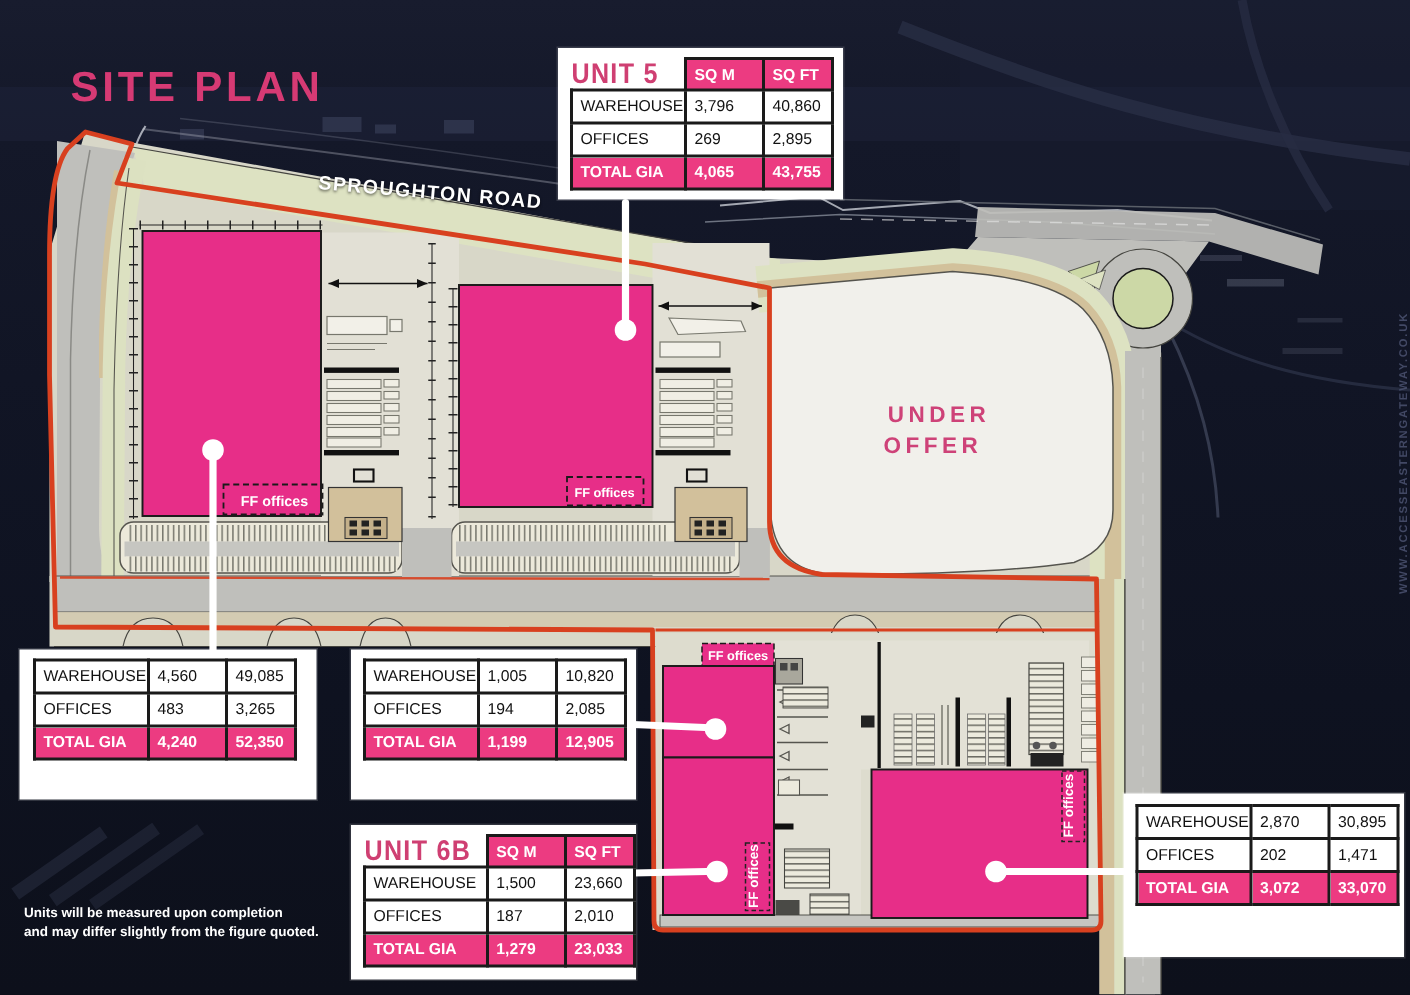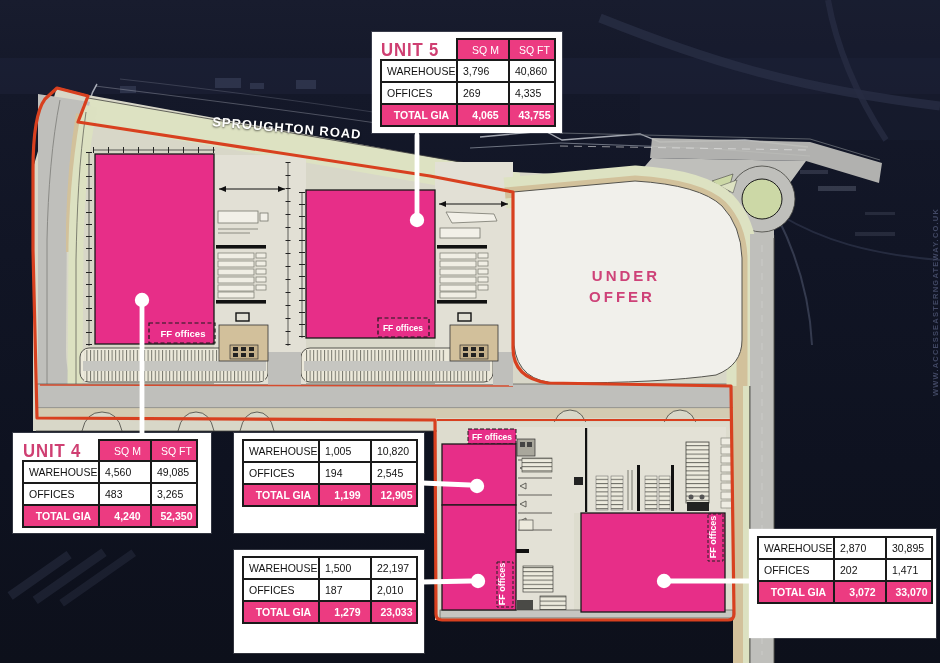--- a/index.html
+++ b/index.html
@@ -5,22 +5,22 @@
   html,body{margin:0;padding:0;background:#0c0f18;}
   #stage{position:relative;width:940px;height:663px;overflow:hidden;
     font-family:"Liberation Sans",sans-serif;
     background:linear-gradient(180deg,#181c2e 0%,#141829 14%,#111525 38%,#0e1220 70%,#0d101b 100%);}
   #plan{position:absolute;left:0;top:0;}
   .card{position:absolute;background:#fff;box-shadow:0 0 0 1px rgba(255,255,255,.15);}
   table.u{border-collapse:collapse;position:absolute;table-layout:fixed;}
   table.u td{border:2px solid #1a1a1a;font-size:10.5px;color:#111;padding:0 0 0 5px;height:20px;background:#fff;white-space:nowrap;overflow:hidden;margin-top:10px;}
   table.u td.t{border:none;background:#fff;padding:0;vertical-align:bottom;}
   table.u td.t span{display:inline-block;font-weight:bold;color:#cf3f72;font-size:19px;letter-spacing:1px;transform:scaleX(.88);transform-origin:0 100%;line-height:19px;}
-  table.u td.h{background:#ec3b81;color:#fff;font-weight:normal;font-size:10.5px;height:17px;text-align:center;}
-  table.u tr.g td{background:#ec3b81;color:#fff;font-weight:bold;text-align:center;}
+  table.u td.h{background:#ec3b81;color:#fff;font-weight:bold;font-size:10.5px;height:17px;}
+  table.u tr.g td{background:#ec3b81;color:#fff;font-weight:bold;}
   .lbl{position:absolute;color:#fff;font-weight:bold;white-space:nowrap;}
 </style>
 </head>
 <body>
 <div id="stage">
 
 <svg id="plan" width="940" height="663" viewBox="0 0 940 663">
 <defs>
 <pattern id="hv" width="3.6" height="14" patternUnits="userSpaceOnUse">
 <rect width="3.6" height="14" fill="#ece9da"></rect>
@@ -349,23 +349,25 @@
 <line x1="422" y1="483" x2="470" y2="485" stroke="#fff" stroke-width="4.8" stroke-linecap="round"></line>
 <circle cx="477" cy="486" r="7.2" fill="#fff"></circle>
 
 <line x1="422" y1="582" x2="471" y2="581" stroke="#fff" stroke-width="4.8" stroke-linecap="round"></line>
 <circle cx="478" cy="581" r="7.2" fill="#fff"></circle>
 
 <line x1="668" y1="581" x2="750" y2="581" stroke="#fff" stroke-width="4.8" stroke-linecap="round"></line>
 <circle cx="664" cy="581" r="7.2" fill="#fff"></circle>
 </svg>
 
+<div class="lbl" style="left:47px;top:42px;font-size:28px;letter-spacing:2.5px;color:#d63a74;">SITE PLAN</div>
 
 <div class="lbl" style="left:213px;top:114px;font-size:13px;letter-spacing:1px;transform:rotate(5deg);transform-origin:left top;text-shadow:0 1px 2px rgba(0,0,0,.6);">SPROUGHTON ROAD</div>
 
+<div class="lbl" style="left:16px;top:602px;font-size:9px;line-height:13px;font-weight:bold;">Units will be measured upon completion<br>and may differ slightly from the figure quoted.</div>
 
 <div class="lbl" style="left:931px;top:302px;font-size:7.5px;letter-spacing:1.2px;color:#4b5270;opacity:.85;transform:rotate(-90deg) translate(-50%,0);transform-origin:0 0;">WWW.ACCESSEASTERNGATEWAY.CO.UK</div>
 
 <div class="card" style="left:372px;top:32px;width:190px;height:101px;"></div>
 <table class="u" style="left:380px;top:38px;">
 <colgroup>
         <col style="width:76px">
         <col style="width:52px">
         <col style="width:46px">
       </colgroup>
@@ -376,43 +378,38 @@
           <td class="h">SQ FT</td>
         </tr>
 <tr>
           <td>WAREHOUSE</td>
           <td>3,796</td>
           <td>40,860</td>
         </tr>
 <tr>
           <td>OFFICES</td>
           <td>269</td>
-          <td>4,335</td>
+          <td>2,895</td>
         </tr>
 <tr class="g">
           <td>TOTAL GIA</td>
           <td>4,065</td>
           <td>43,755</td>
         </tr>
 </tbody>
     </table>
 
 <div class="card" style="left:13px;top:433px;width:198px;height:100px;"></div>
 <table class="u" style="left:22px;top:439px;">
 <colgroup>
         <col style="width:76px">
         <col style="width:52px">
         <col style="width:46px">
       </colgroup>
 <tbody>
-        <tr>
-          <td class="t"><span>UNIT 4</span></td>
-          <td class="h">SQ M</td>
-          <td class="h">SQ FT</td>
-        </tr>
 <tr>
           <td>WAREHOUSE</td>
           <td>4,560</td>
           <td>49,085</td>
         </tr>
 <tr>
           <td>OFFICES</td>
           <td>483</td>
           <td>3,265</td>
         </tr>
@@ -433,42 +430,47 @@
       </colgroup>
 <tbody>
 <tr>
           <td>WAREHOUSE</td>
           <td>1,005</td>
           <td>10,820</td>
         </tr>
 <tr>
           <td>OFFICES</td>
           <td>194</td>
-          <td>2,545</td>
+          <td>2,085</td>
         </tr>
 <tr class="g">
           <td>TOTAL GIA</td>
           <td>1,199</td>
           <td>12,905</td>
         </tr>
 </tbody>
     </table>
 
 <div class="card" style="left:234px;top:550px;width:190px;height:103px;"></div>
 <table class="u" style="left:242px;top:556px;">
 <colgroup>
         <col style="width:76px">
         <col style="width:52px">
         <col style="width:46px">
       </colgroup>
 <tbody>
+        <tr>
+          <td class="t"><span>UNIT 6B</span></td>
+          <td class="h">SQ M</td>
+          <td class="h">SQ FT</td>
+        </tr>
 <tr>
           <td>WAREHOUSE</td>
           <td>1,500</td>
-          <td>22,197</td>
+          <td>23,660</td>
         </tr>
 <tr>
           <td>OFFICES</td>
           <td>187</td>
           <td>2,010</td>
         </tr>
 <tr class="g">
           <td>TOTAL GIA</td>
           <td>1,279</td>
           <td>23,033</td>

